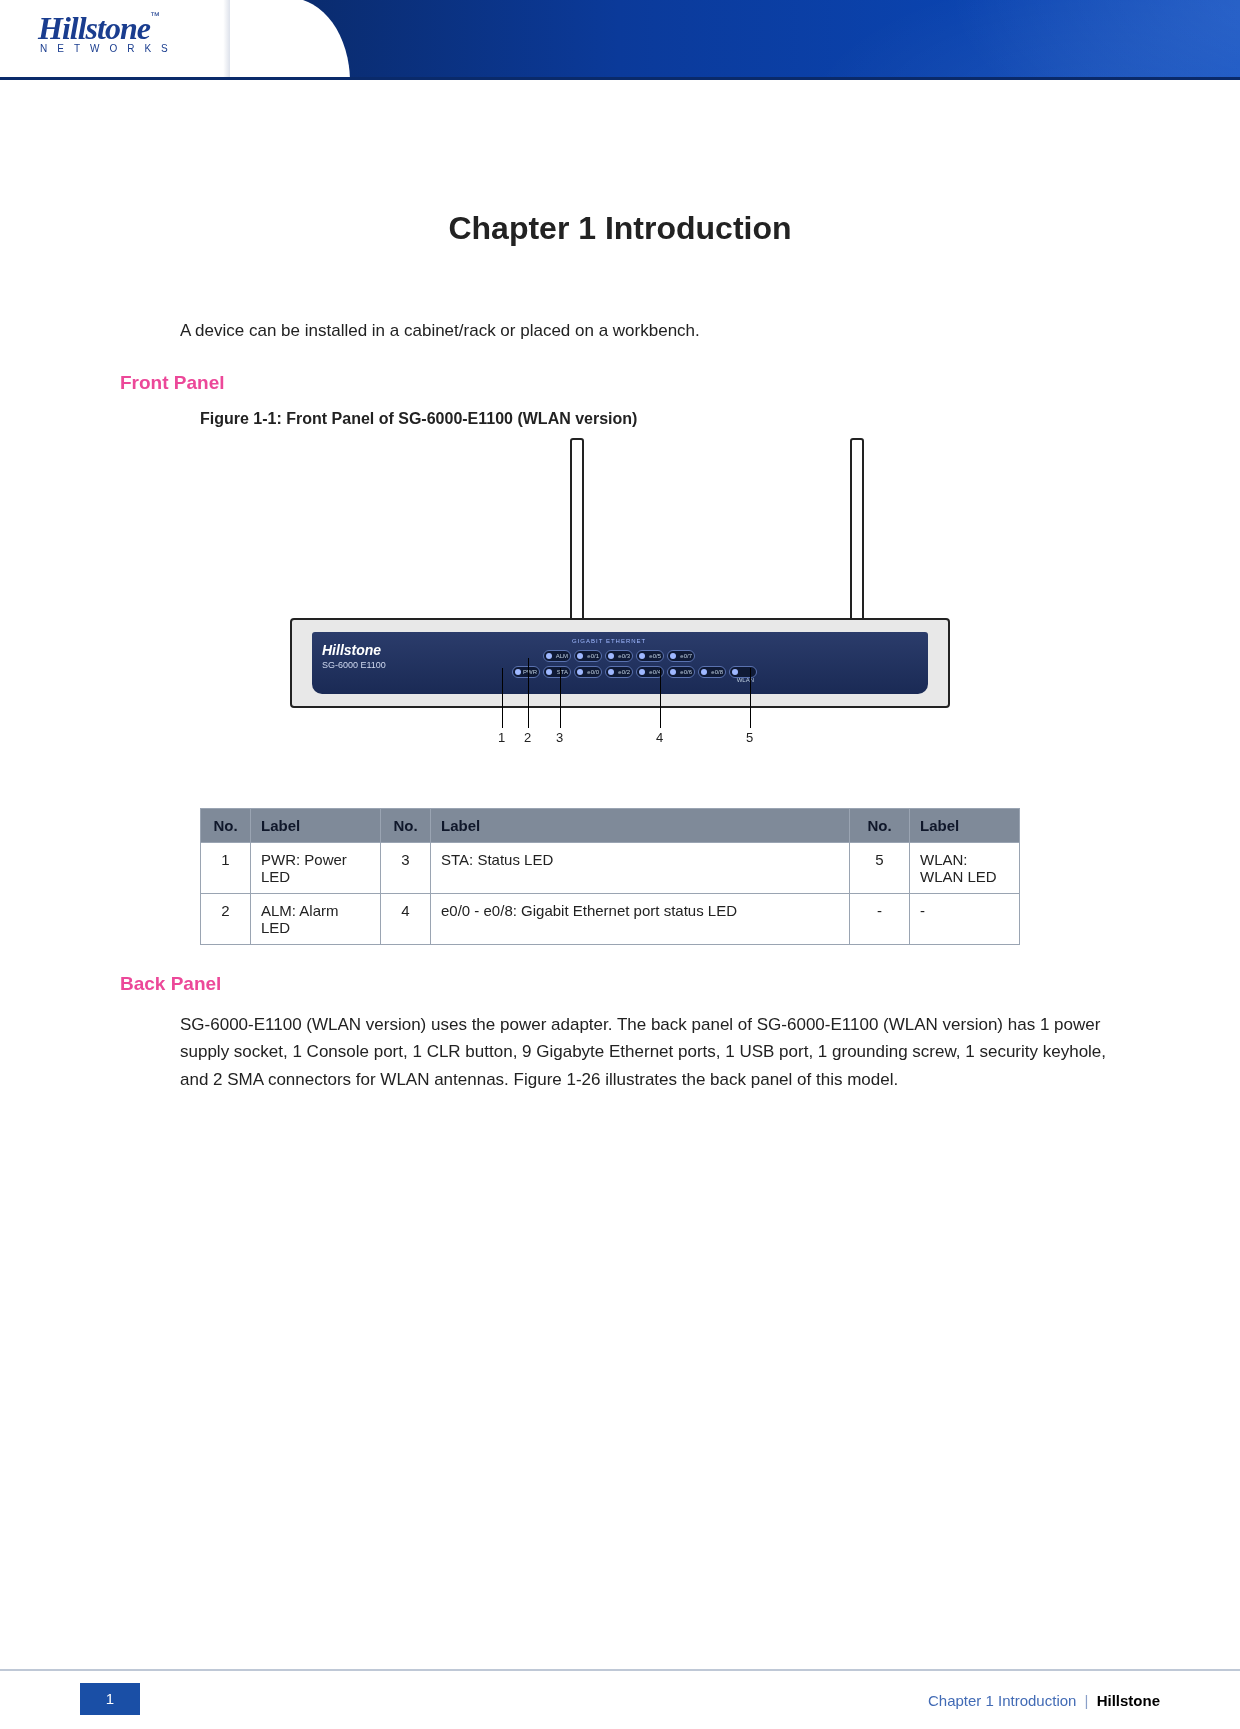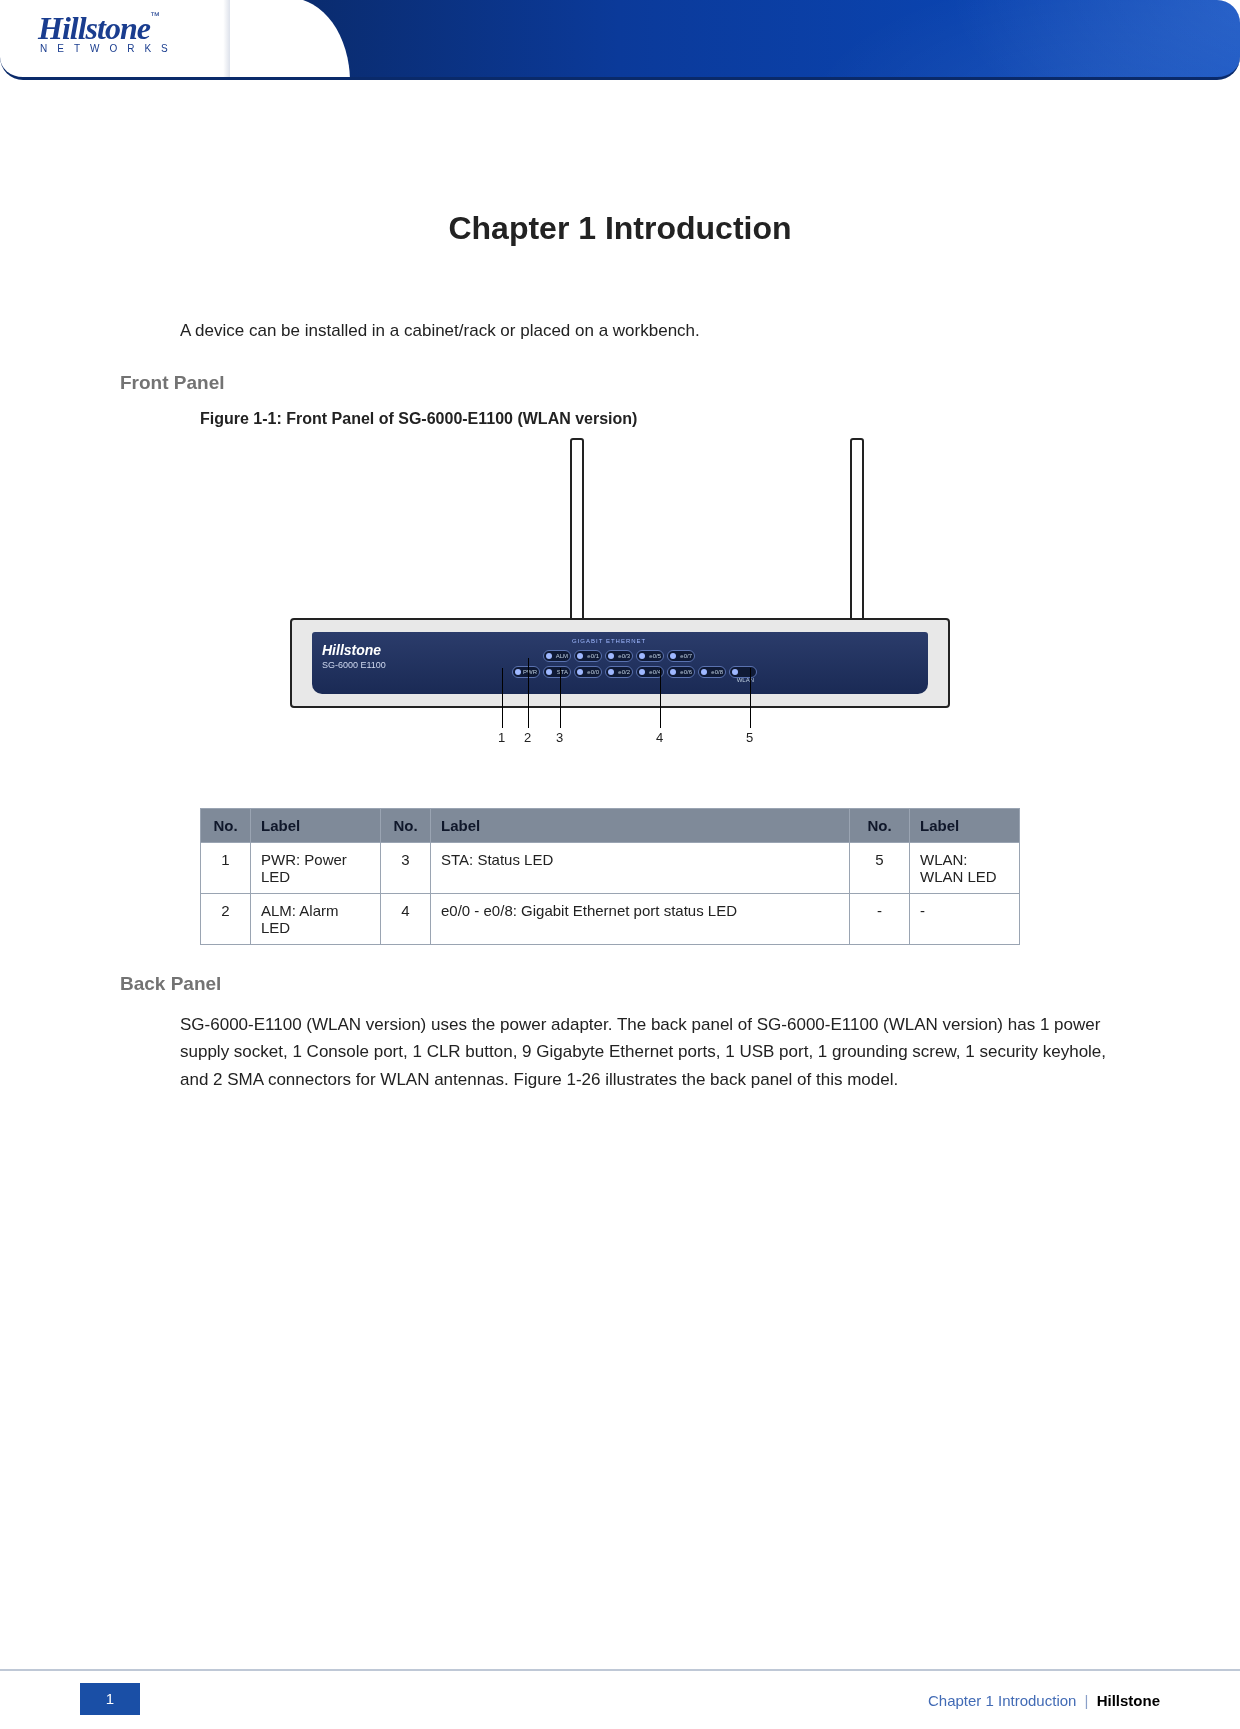--- a/index.html
+++ b/index.html
@@ -11,21 +11,20 @@
     color: #222;
     position: relative;
   }
   .header-banner {
     width: 100%;
     height: 80px;
     background: linear-gradient(90deg, #fff 0%, #fff 18%, #0a2a6a 22%, #0b3a9a 50%, #0a4bc0 100%);
     border-bottom: 3px solid #0a2a6a;
     position: relative;
     overflow: hidden;
-    border-radius: 23px;
   }
   .banner-curve {
     position: absolute;
     left: 230px; top: -2px;
     width: 120px; height: 84px;
     background: #fff;
     border-top-right-radius: 60px 84px;
   }
   .banner-swirl {
     position: absolute;
@@ -70,21 +69,21 @@
     margin-top: 10px;
     margin-bottom: 70px;
   }
   .h2 {
     color: #1a4fa6;
     font-size: 26px;
     font-weight: bold;
     margin: 18px 0 22px 0;
   }
   .h3 {
-    color: #737373;
+    color: #ec4899;
     font-size: 19px;
     font-weight: bold;
     margin: 28px 0 16px 0;
   }
   .body-text {
     font-size: 17px;
     line-height: 1.6;
     margin-left: 60px;
     margin-bottom: 10px;
   }

